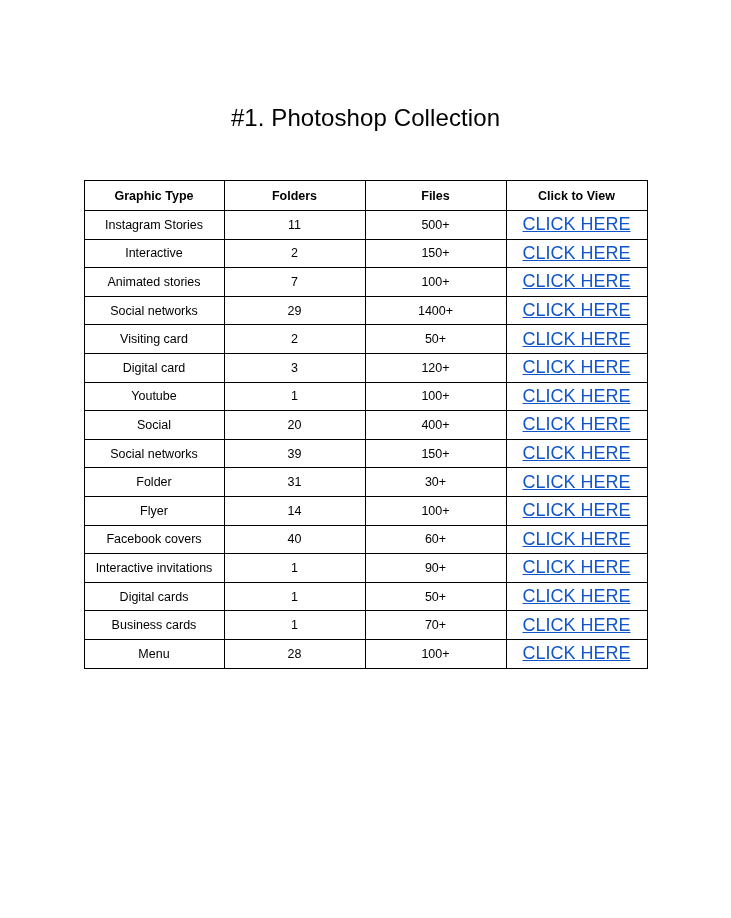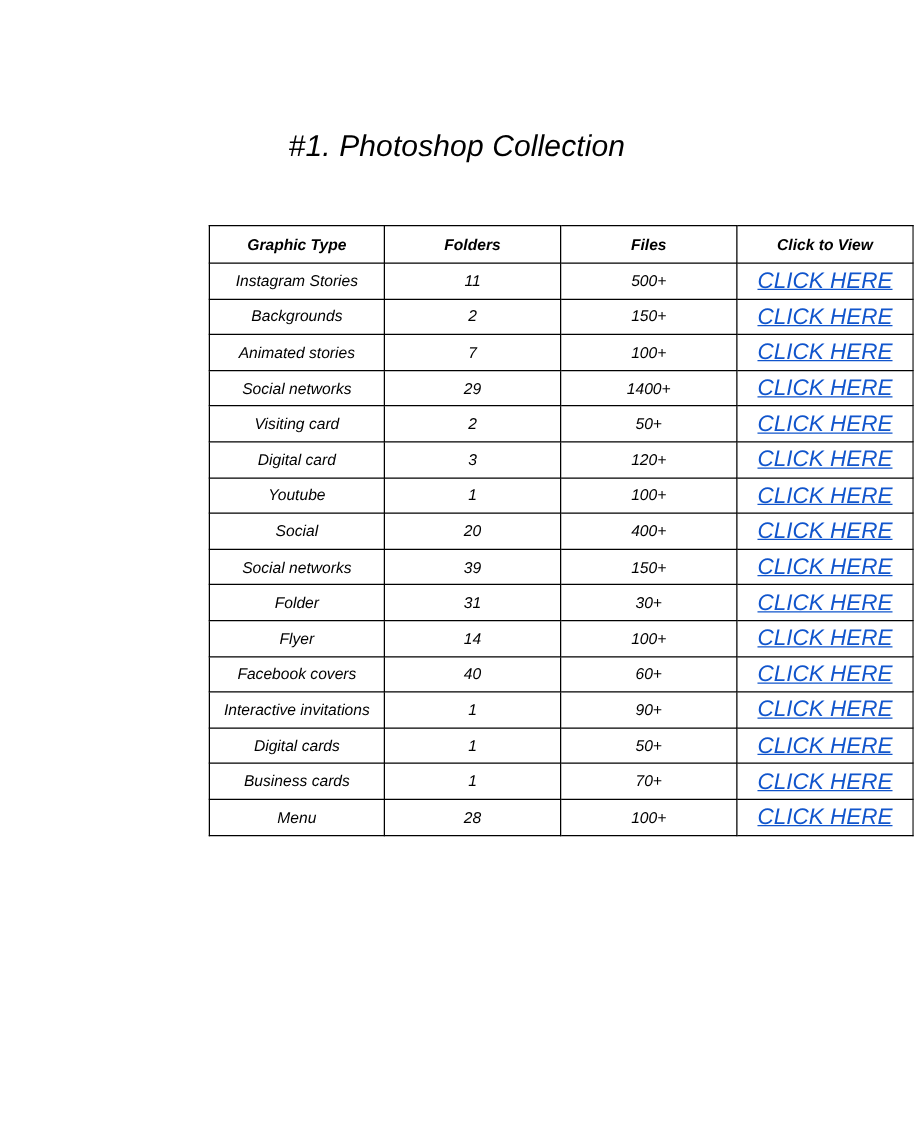--- a/index.html
+++ b/index.html
@@ -14,35 +14,34 @@
     color: #000000;
     position: relative;
     overflow: hidden;
   }
   .page {
     width: 731px;
     height: 706px;
     box-sizing: border-box;
     padding: 0;
     position: relative;
-    font-style: italic;
   }
   .doc-title {
     text-align: center;
     font-size: 24px;
     font-weight: normal;
     color: #000000;
     margin: 0;
     padding-top: 104px;
     letter-spacing: 0.1px;
   }
   .table-wrap {
     margin-top: 48px;
     display: flex;
-    justify-content: flex-end;
+    justify-content: center;
   }
   table.data-table {
     border-collapse: collapse;
     width: 563px;
     table-layout: fixed;
   }
   table.data-table th,
   table.data-table td {
     border: 1px solid #000000;
     text-align: center;
@@ -91,21 +90,21 @@
         </tr>
       </thead>
       <tbody id="table-body">
           <tr>
             <td>Instagram Stories</td>
             <td>11</td>
             <td>500+</td>
             <td class="link-cell"><a>CLICK HERE</a></td>
           </tr>
           <tr>
-            <td>Backgrounds</td>
+            <td>Interactive</td>
             <td>2</td>
             <td>150+</td>
             <td class="link-cell"><a>CLICK HERE</a></td>
           </tr>
           <tr>
             <td>Animated stories</td>
             <td>7</td>
             <td>100+</td>
             <td class="link-cell"><a>CLICK HERE</a></td>
           </tr>

